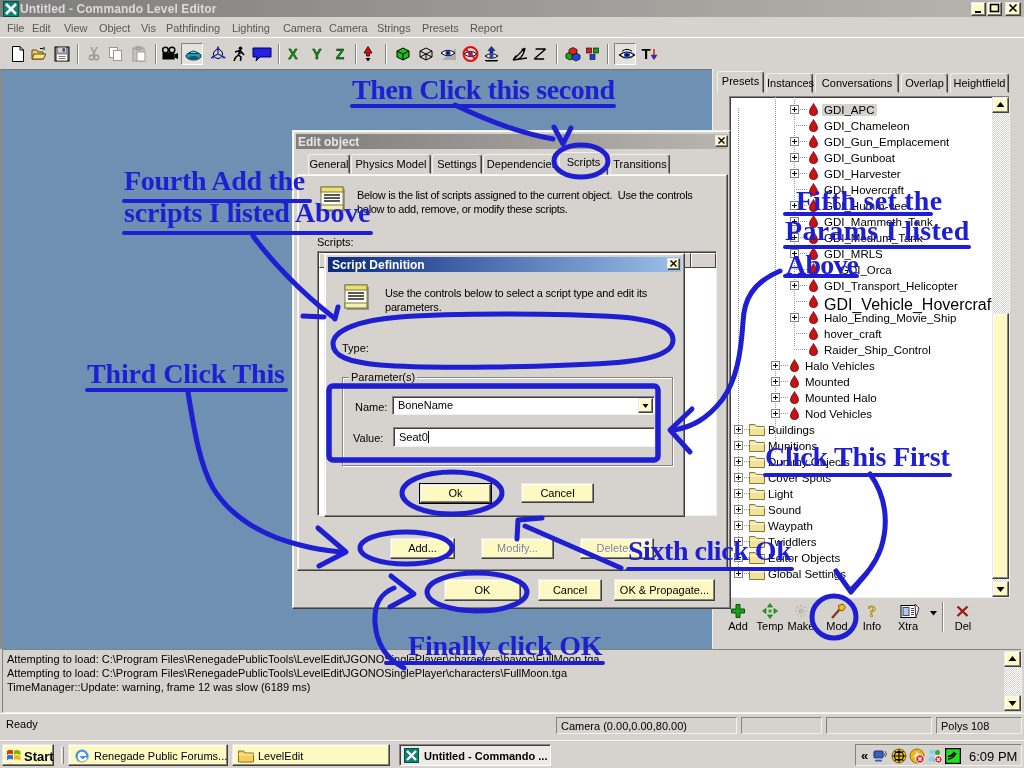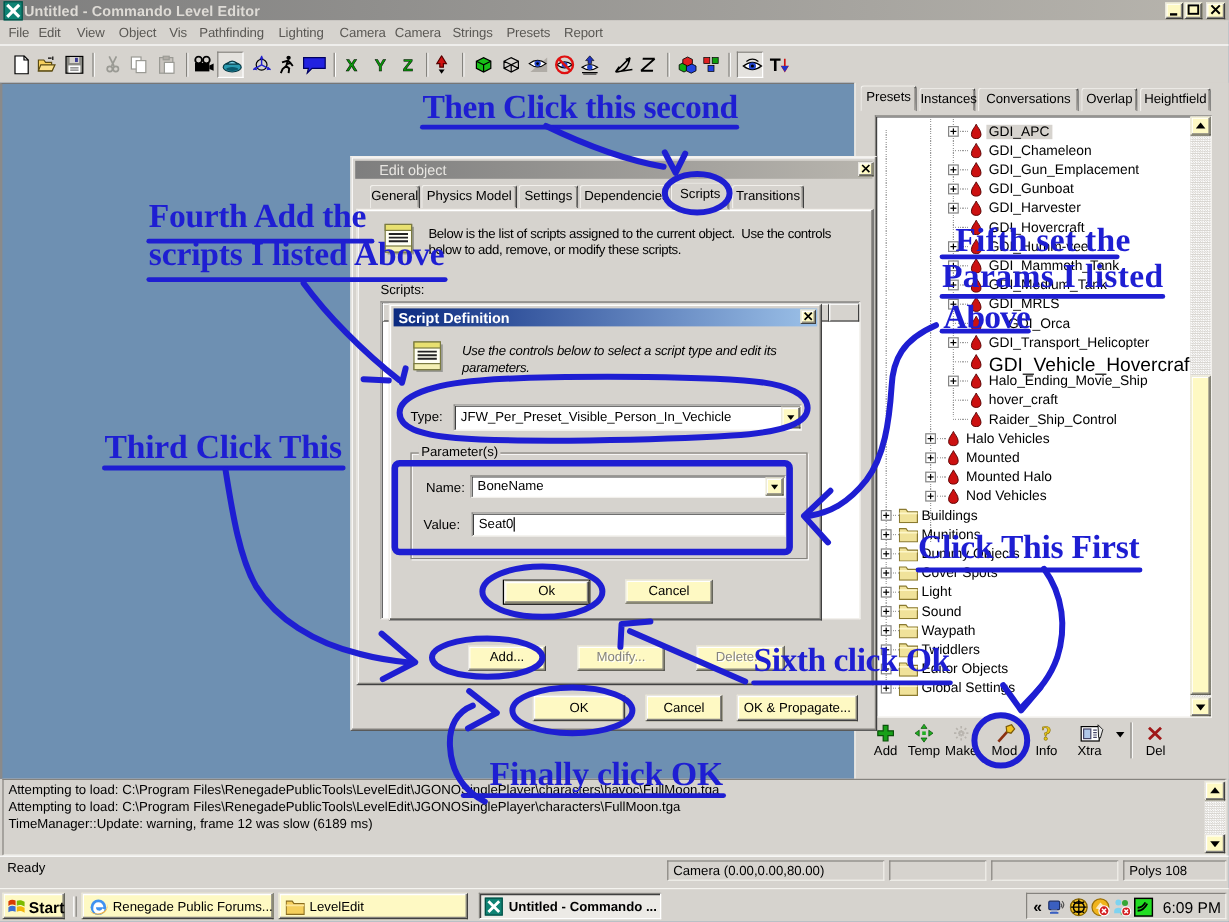--- a/index.html
+++ b/index.html
@@ -548,21 +548,21 @@
 <div class="abs" style="left:229px;top:4px;width:2px;height:30px;border-left:1px solid #85837e;border-right:1px solid #fff;"></div>
 <div class="abs" style="left:242px;top:5px;"><svg width="16" height="16" viewBox="0 0 16 16">
           <path d="M2.5 3.5 L12.5 13 M12.5 3.5 L2.5 13" stroke="#a01818" stroke-width="2.4"></path>
         </svg></div>
 <div class="abs" style="left:230px;top:22px;width:40px;text-align:center;">Del</div>
     </div>
 </div>
 
 <div class="abs raised" style="left:292px;top:130px;width:439px;height:479px;" id="editobj">
   <div class="abs" style="left:3px;top:3px;width:431px;height:15px;background:linear-gradient(90deg,#7e7e7e,#b8b5ae);">
-    <span style="position:absolute;left:20px;top:1px;font-weight:normal;font-size:12px;color:#e8e6e2;text-align:center;">Edit object</span>
+    <span style="position:absolute;left:2px;top:1px;font-weight:bold;font-size:12px;color:#e8e6e2;text-align:center;">Edit object</span>
     <div class="btn abs" style="left:419px;top:1px;width:13px;height:12px;"><svg width="11" height="10" viewBox="0 0 11 10">
           <path d="M2.5 1.5 L8.5 7.5 M8.5 1.5 L2.5 7.5" stroke="#000" stroke-width="1.4"></path>
         </svg></div>
   </div>
 
   <div class="tab" style="left:15px;top:23px;width:42px;">General</div>
   <div class="tab" style="left:58px;top:23px;width:80px;">Physics Model</div>
   <div class="tab" style="left:139px;top:23px;width:50px;">Settings</div>
   <div class="tab" style="left:190px;top:23px;width:78px;">Dependencies</div>
   <div class="tab" style="left:266px;top:21px;width:49px;height:23px;z-index:2;border-bottom:1px solid #d6d3ce;">Scripts</div>
@@ -602,28 +602,22 @@
           <path d="M2.5 1.5 L8.5 7.5 M8.5 1.5 L2.5 7.5" stroke="#000" stroke-width="1.4"></path>
         </svg></div>
   </div>
   <div class="abs" id="noteicon2" style="left:19px;top:30px;"><svg width="28" height="29" viewBox="0 0 28 29">
         <rect x="3" y="3" width="22" height="23" fill="#9a9a94"></rect>
         <rect x="1" y="1" width="22" height="23" fill="#fffff4" stroke="#7a7a40"></rect>
         <rect x="1" y="1" width="22" height="5" fill="#e8e070" stroke="#7a7a40"></rect>
         <rect x="1" y="19" width="22" height="5" fill="#f4f0b4" stroke="#7a7a40"></rect>
         <path d="M4 9 H20 M4 12 H20 M4 15 H20" stroke="#222" stroke-width="1.6"></path>
       </svg></div>
-  <div class="abs note" style="left:60px;top:33px;width:288px;line-height:13.5px;letter-spacing:-0.2px;font-style:italic;">Use the controls below to select a script type and edit its parameters.</div>
+  <div class="abs note" style="left:60px;top:33px;width:288px;line-height:13.5px;letter-spacing:-0.2px;">Use the controls below to select a script type and edit its parameters.</div>
   <div class="abs note" style="left:17px;top:88px;">Type:</div>
-  <div class="sunkenw abs" style="left:53px;top:83px;width:290px;height:22px;">
-    <div class="abs" style="left:5px;top:4px;">JFW_Per_Preset_Visible_Person_In_Vechicle</div>
-    <div class="btn abs" style="left:272px;top:1px;width:16px;height:18px;"><svg width="14" height="16" viewBox="0 0 14 16">
-          <path d="M4 6 L10 6 L7 10 Z" fill="#000"></path>
-        </svg></div>
-  </div>
   <div class="gbox" style="left:17px;top:123px;width:331px;height:89px;"></div>
   <div class="abs note" style="left:24px;top:117px;background:#d6d3ce;padding:0 2px;">Parameter(s)</div>
   <div class="abs note" style="left:30px;top:147px;">Name:</div>
   <div class="sunkenw abs" style="left:67px;top:142px;width:263px;height:19px;">
     <div class="abs" style="left:5px;top:2px;">BoneName</div>
     <div class="btn abs" style="left:245px;top:1px;width:15px;height:15px;"><svg width="13" height="13" viewBox="0 0 13 13">
           <path d="M3.5 5 L9.5 5 L6.5 9 Z" fill="#000"></path>
         </svg></div>
   </div>
   <div class="abs note" style="left:28px;top:178px;">Value:</div>

